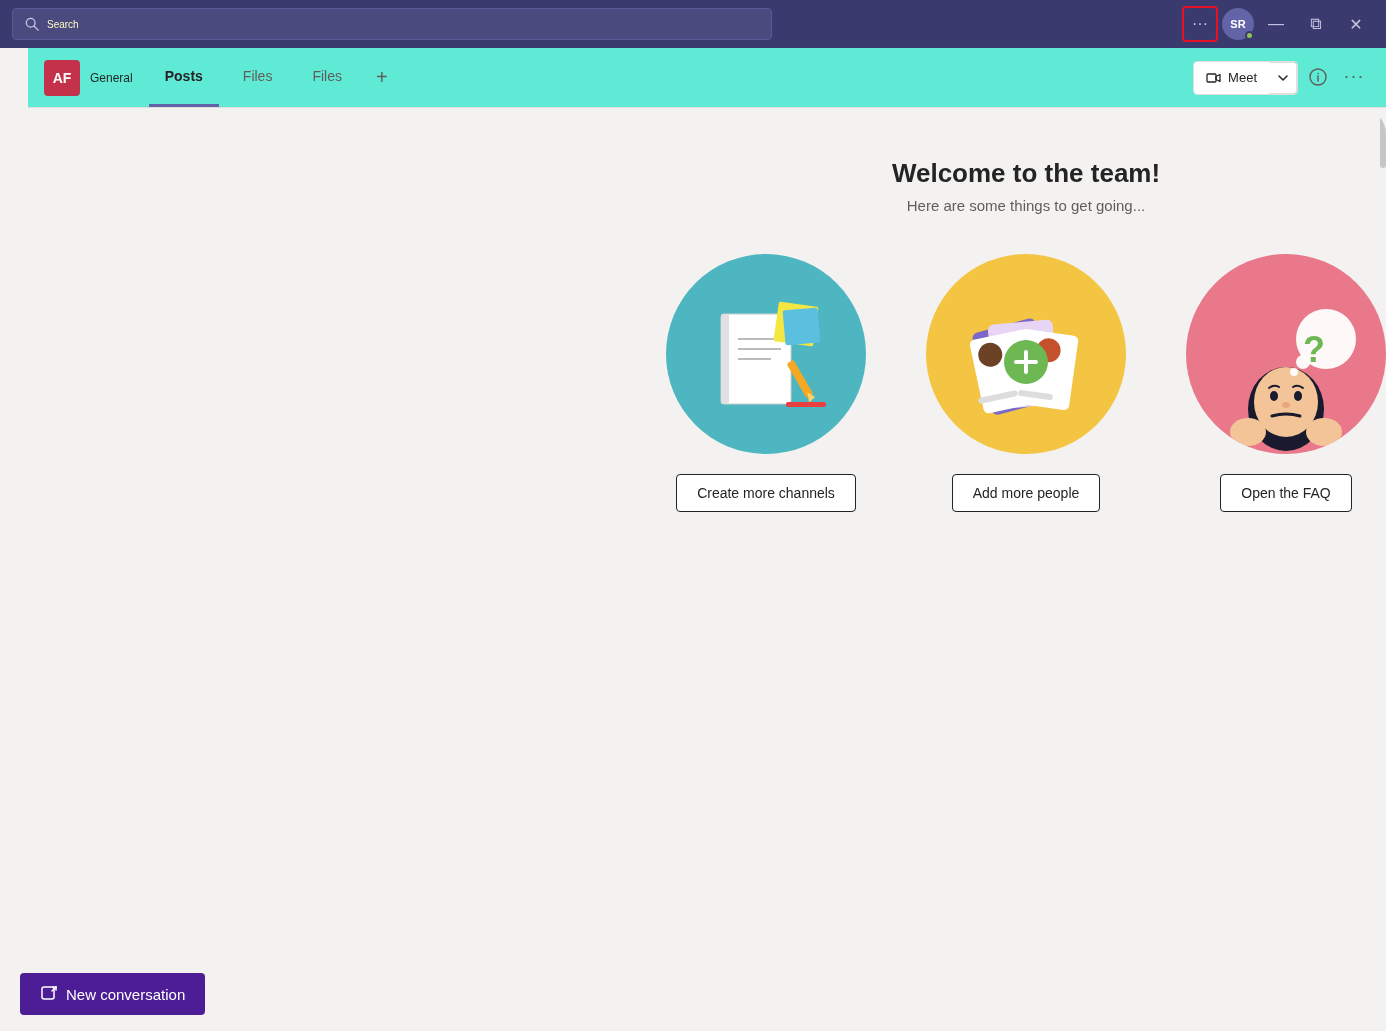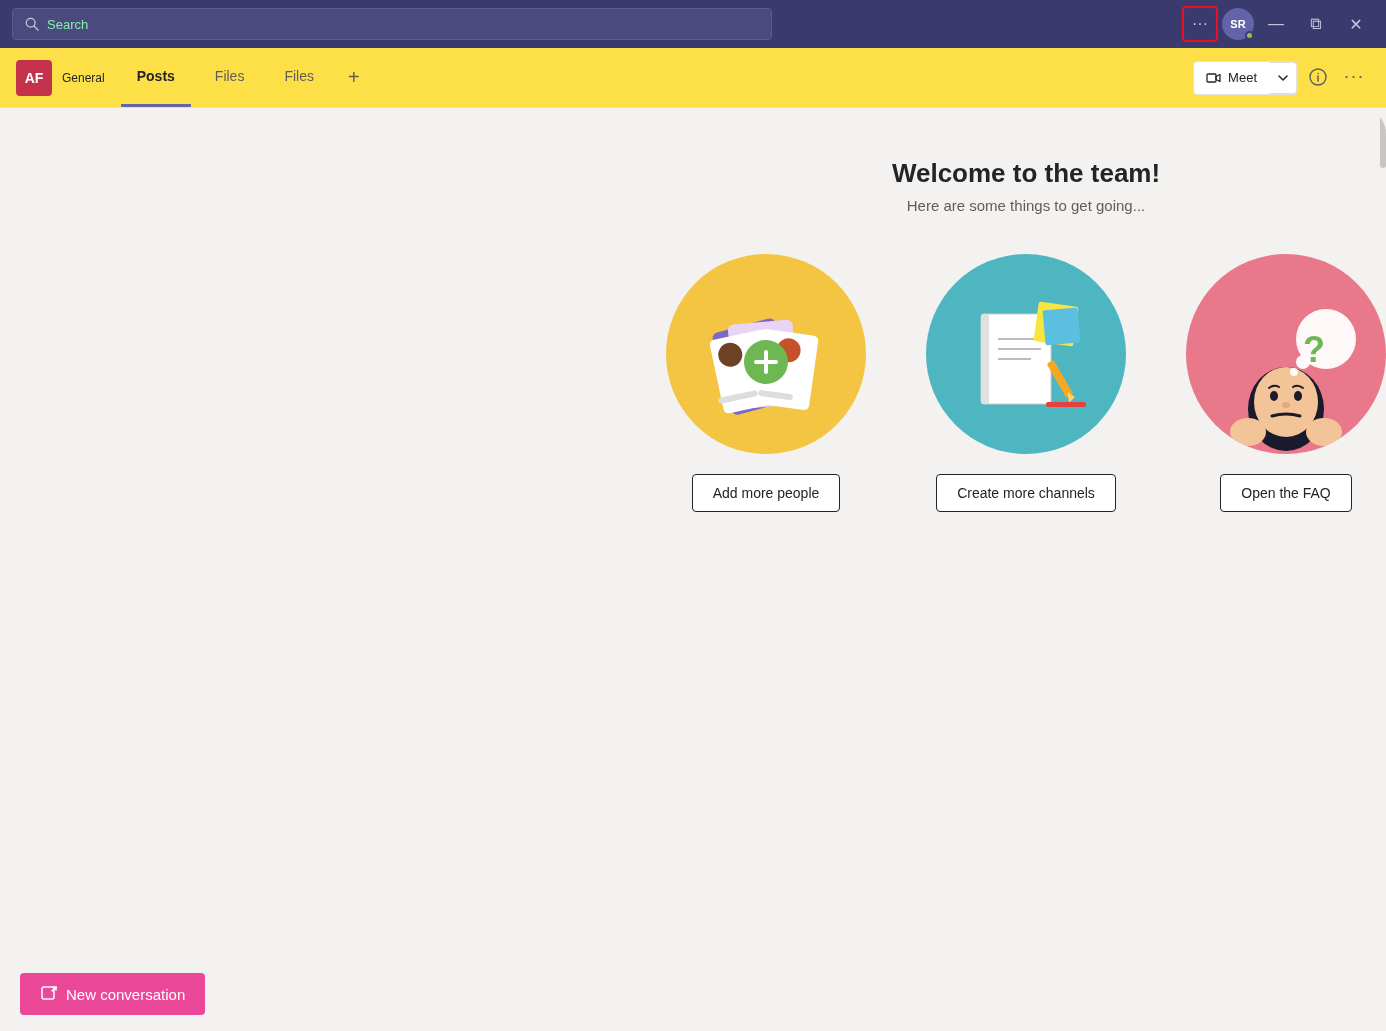--- a/index.html
+++ b/index.html
@@ -73,25 +73,26 @@
       position: absolute;
       bottom: 0;
       right: 0;
       border: 2px solid #3b3a6e;
     }
 
     
     .channel-header {
       display: flex;
       align-items: center;
-      background: #fde047;
+      background: #5eead4;
       height: 60px;
       padding: 0 16px;
       border-bottom: 1px solid #e1dfdd;
       gap: 0;
+      margin-left: 28px;
     }
     .team-icon {
       width: 36px;
       height: 36px;
       background: #c4314b;
       color: white;
       font-size: 14px;
       font-weight: 700;
       display: flex;
       align-items: center;
@@ -257,21 +258,21 @@
       left: 0;
       right: 0;
       background: #f3f2f1;
       padding: 16px 20px;
     }
     .new-conversation-btn {
       display: flex;
       align-items: center;
       gap: 8px;
       padding: 12px 20px;
-      background: #ec4899;
+      background: #4c1d95;
       color: white;
       border: none;
       border-radius: 4px;
       cursor: pointer;
       font-size: 15px;
       font-weight: 500;
     }
 
     
     .scrollbar {
@@ -292,21 +293,21 @@
   </style>
 </head>
 <body>
 
 <div class="title-bar">
   <div class="search-bar">
     <svg width="14" height="14" viewBox="0 0 16 16" fill="none">
       <circle cx="6.5" cy="6.5" r="5" stroke="#c8c6e4" stroke-width="1.5"></circle>
       <line x1="10.5" y1="10.5" x2="15" y2="15" stroke="#c8c6e4" stroke-width="1.5" stroke-linecap="round"></line>
     </svg>
-    <span style="color:#86efac; font-size:13px;">Search</span>
+    <span style="color:#fef9c3; font-size:10px;">Search</span>
   </div>
   <div class="title-bar-actions">
     <button class="title-btn more-btn-highlighted">
       <span>···</span>
     </button>
     <button class="avatar-btn">
       <span>SR</span>
       <div class="online-dot"></div>
     </button>
     <button class="title-btn">
@@ -371,20 +372,43 @@
 <div class="main-content">
   <div class="scrollbar"></div>
 
   <div class="welcome-section">
     <h1 class="welcome-title">Welcome to the team!</h1>
     <p class="welcome-subtitle">Here are some things to get going...</p>
 
     <div class="cards-row">
 
       <div class="card-item">
+        <div class="circle-illustration circle-teal">
+          <svg viewBox="0 0 200 200" class="illustration-svg">
+
+            <rect x="55" y="60" width="70" height="90" rx="3" fill="white" stroke="#ccc" stroke-width="1"></rect>
+            <rect x="55" y="60" width="8" height="90" rx="2" fill="#e0e0e0"></rect>
+
+            <line x1="72" y1="85" x2="115" y2="85" stroke="#bbb" stroke-width="2"></line>
+            <line x1="72" y1="95" x2="115" y2="95" stroke="#bbb" stroke-width="2"></line>
+            <line x1="72" y1="105" x2="105" y2="105" stroke="#bbb" stroke-width="2"></line>
+
+            <rect x="110" y="50" width="40" height="40" rx="2" fill="#f5e642" transform="rotate(8 130 70)"></rect>
+            <rect x="118" y="55" width="35" height="35" rx="2" fill="#5bc0e0" transform="rotate(-5 135 72)"></rect>
+
+            <rect x="130" y="105" width="8" height="40" rx="2" fill="#f4a824" transform="rotate(-30 134 125)"></rect>
+            <polygon points="134,140 130,150 138,148" fill="#ffd166" transform="rotate(-30 134 125)"></polygon>
+
+            <rect x="120" y="148" width="40" height="5" rx="2" fill="#e84040"></rect>
+          </svg>
+        </div>
+        <button class="action-btn">Create more channels</button>
+      </div>
+
+      <div class="card-item">
         <div class="circle-illustration circle-yellow">
           <svg viewBox="0 0 200 200" class="illustration-svg">
 
             <rect x="55" y="70" width="65" height="85" rx="6" fill="#7b68c8" transform="rotate(-15 88 112)"></rect>
             <rect x="65" y="68" width="65" height="85" rx="6" fill="#e8d5f5" transform="rotate(-5 97 110)"></rect>
 
             <rect x="50" y="80" width="58" height="75" rx="5" fill="white" transform="rotate(-12 79 117)"></rect>
             <circle cx="68" cy="98" r="12" fill="#6b4226" transform="rotate(-12 79 117)"></circle>
 
             <rect x="90" y="78" width="58" height="75" rx="5" fill="white" transform="rotate(8 119 115)"></rect>
@@ -392,43 +416,20 @@
 
             <circle cx="100" cy="108" r="22" fill="#6eb854"></circle>
             <line x1="100" y1="98" x2="100" y2="118" stroke="white" stroke-width="4" stroke-linecap="round"></line>
             <line x1="90" y1="108" x2="110" y2="108" stroke="white" stroke-width="4" stroke-linecap="round"></line>
 
             <rect x="52" y="140" width="40" height="6" rx="3" fill="#ddd" transform="rotate(-12 72 143)"></rect>
             <rect x="92" y="138" width="35" height="6" rx="3" fill="#ddd" transform="rotate(8 109 141)"></rect>
           </svg>
         </div>
         <button class="action-btn">Add more people</button>
-      </div>
-
-      <div class="card-item">
-        <div class="circle-illustration circle-teal">
-          <svg viewBox="0 0 200 200" class="illustration-svg">
-
-            <rect x="55" y="60" width="70" height="90" rx="3" fill="white" stroke="#ccc" stroke-width="1"></rect>
-            <rect x="55" y="60" width="8" height="90" rx="2" fill="#e0e0e0"></rect>
-
-            <line x1="72" y1="85" x2="115" y2="85" stroke="#bbb" stroke-width="2"></line>
-            <line x1="72" y1="95" x2="115" y2="95" stroke="#bbb" stroke-width="2"></line>
-            <line x1="72" y1="105" x2="105" y2="105" stroke="#bbb" stroke-width="2"></line>
-
-            <rect x="110" y="50" width="40" height="40" rx="2" fill="#f5e642" transform="rotate(8 130 70)"></rect>
-            <rect x="118" y="55" width="35" height="35" rx="2" fill="#5bc0e0" transform="rotate(-5 135 72)"></rect>
-
-            <rect x="130" y="105" width="8" height="40" rx="2" fill="#f4a824" transform="rotate(-30 134 125)"></rect>
-            <polygon points="134,140 130,150 138,148" fill="#ffd166" transform="rotate(-30 134 125)"></polygon>
-
-            <rect x="120" y="148" width="40" height="5" rx="2" fill="#e84040"></rect>
-          </svg>
-        </div>
-        <button class="action-btn">Create more channels</button>
       </div>
 
       <div class="card-item">
         <div class="circle-illustration circle-pink">
           <svg viewBox="0 0 200 200" class="illustration-svg">
 
             <ellipse cx="100" cy="155" rx="38" ry="42" fill="#1a1a2e"></ellipse>
 
             <ellipse cx="100" cy="148" rx="32" ry="35" fill="#f4c499"></ellipse>
 

